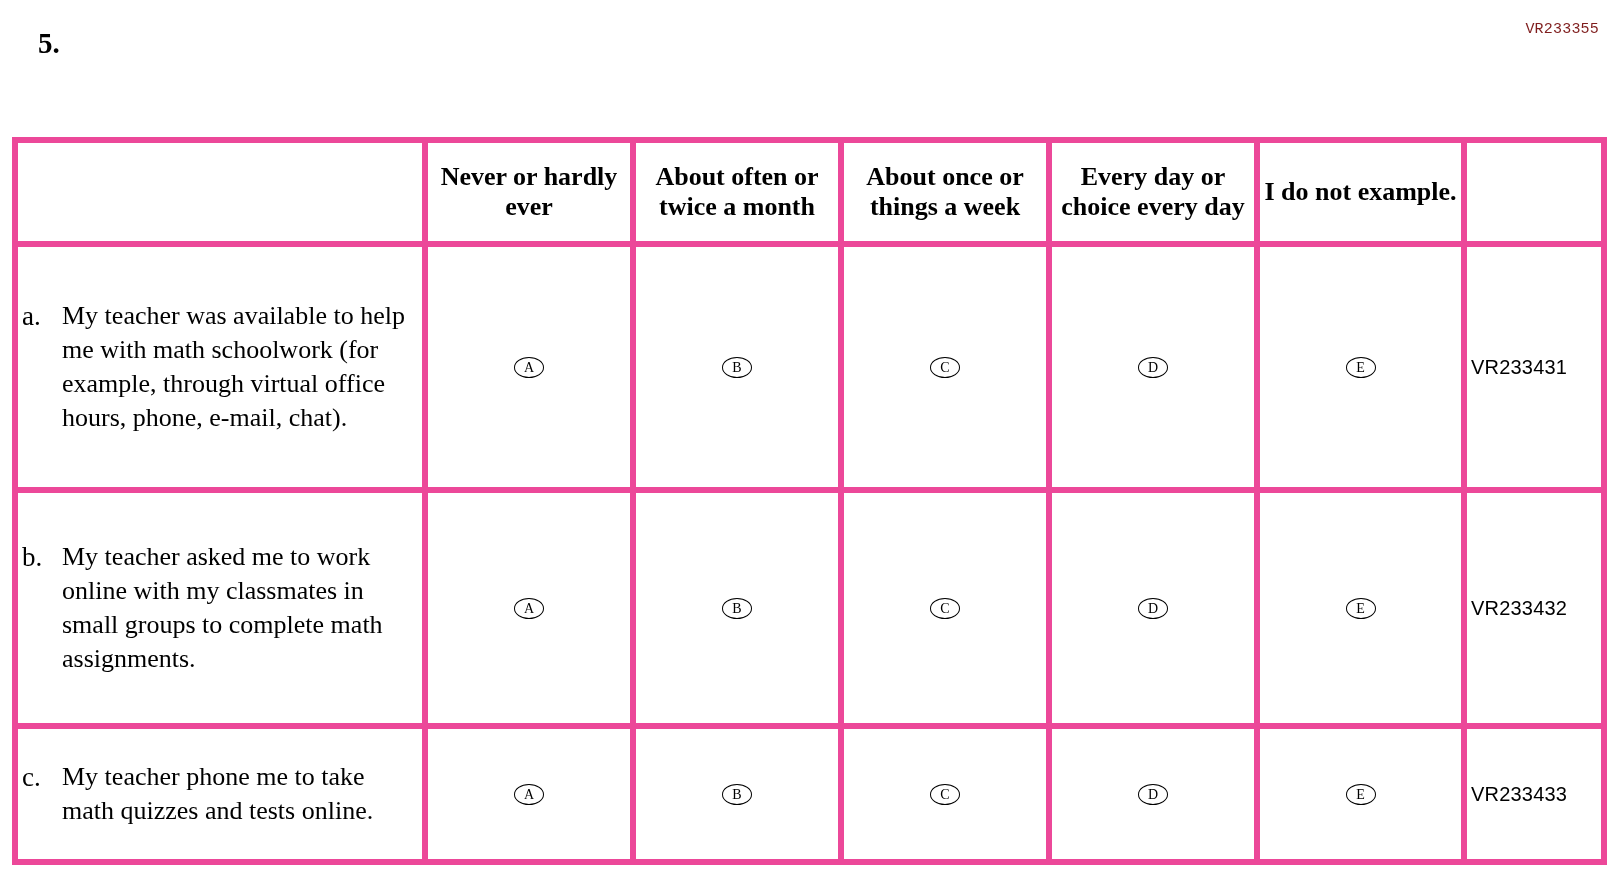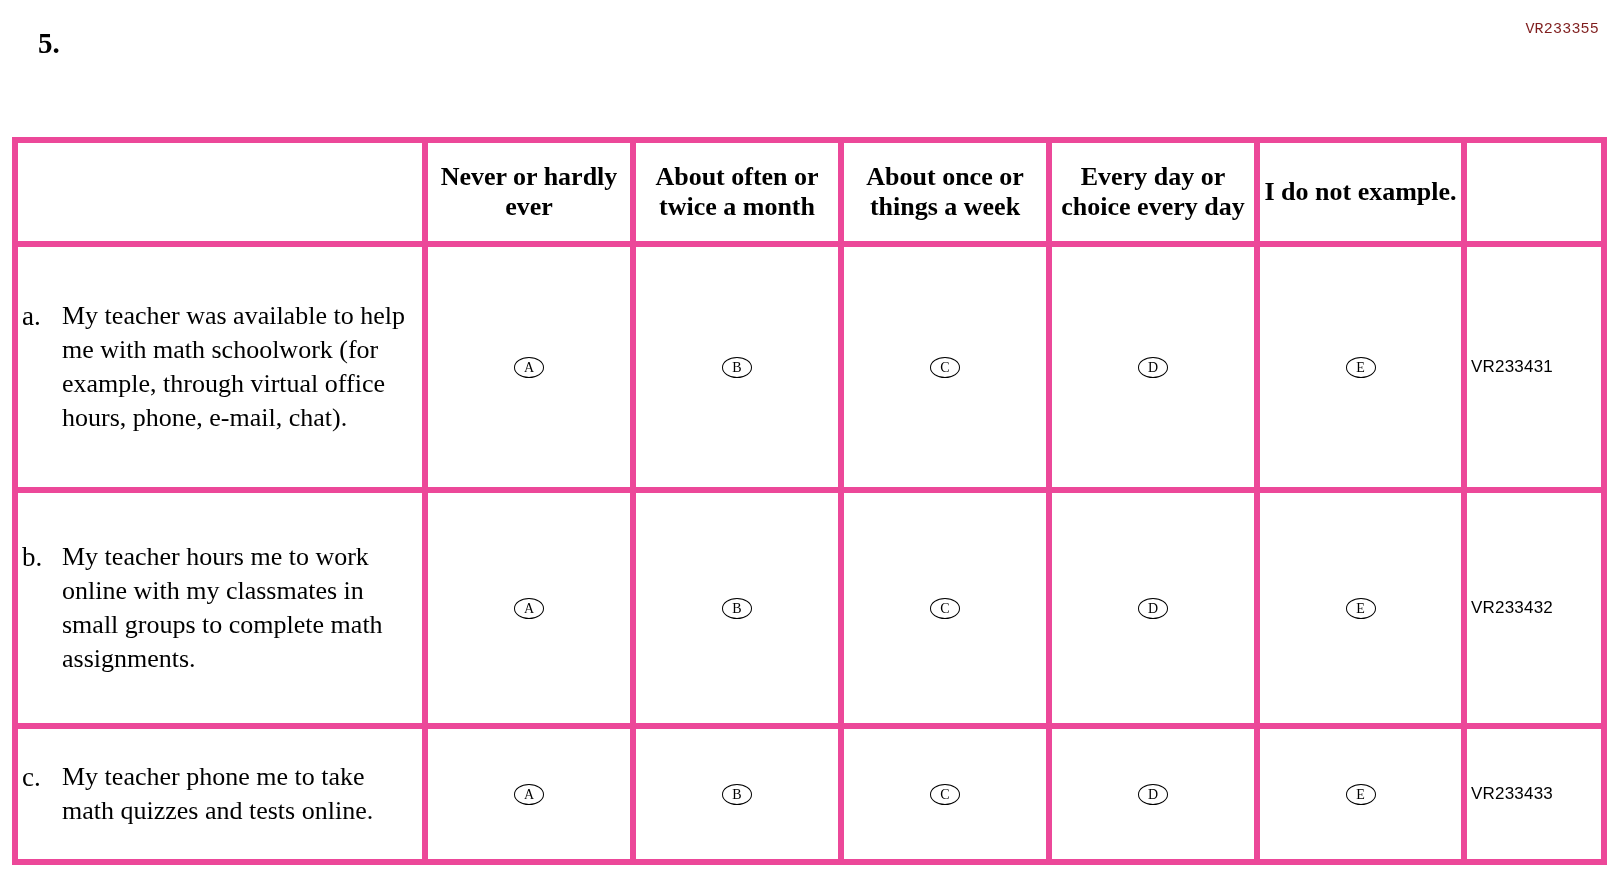--- a/index.html
+++ b/index.html
@@ -128,21 +128,21 @@
     font-size: 14px;
     font-family: "Liberation Serif", serif;
     color: #000;
     box-sizing: border-box;
   }
 
   td.code {
     text-align: left;
     vertical-align: middle;
     font-family: "Liberation Sans", sans-serif;
-    font-size: 17px;
+    font-size: 20px;
     padding-left: 9px;
     letter-spacing: 0.2px;
   }
 
   tr.row-a td { height: 232px; }
   tr.row-b td { height: 222px; }
   tr.row-c td { height: 122px; }
 </style>
 </head>
 <body>
@@ -200,21 +200,21 @@
         <td class="bubble">
           <span class="oval">E</span>
         </td>
         <td class="code">VR233431</td>
       </tr>
 
       <tr class="row-b">
         <td class="stem">
           <div class="stem-inner">
             <span class="stem-letter">b.</span>
-            <span class="stem-body">My teacher hours me to work online with my classmates in small groups to complete math assignments.</span>
+            <span class="stem-body">My teacher asked me to work online with my classmates in small groups to complete math assignments.</span>
           </div>
         </td>
         <td class="bubble">
           <span class="oval">A</span>
         </td>
         <td class="bubble">
           <span class="oval">B</span>
         </td>
         <td class="bubble">
           <span class="oval">C</span>

